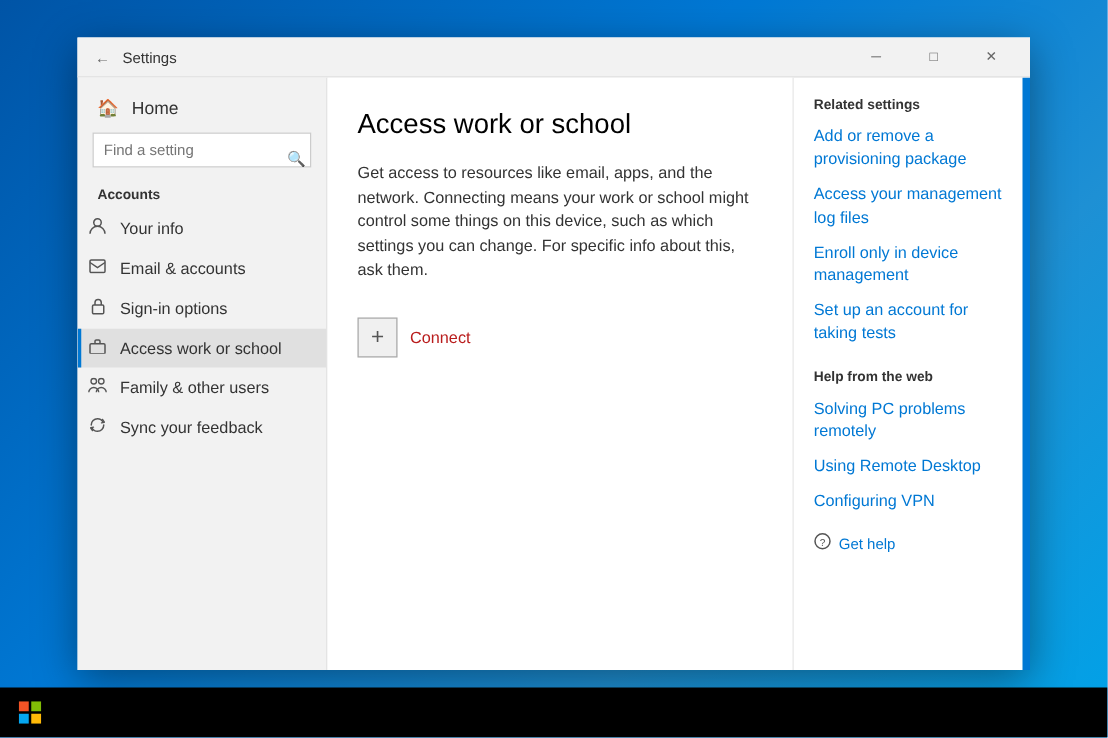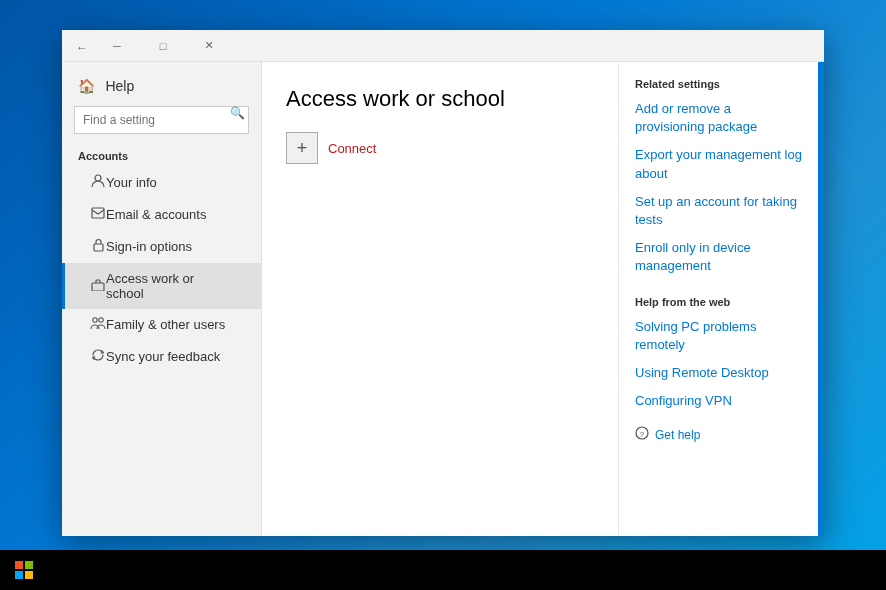--- a/index.html
+++ b/index.html
@@ -125,21 +125,21 @@
       cursor: pointer;
       gap: 10px;
       color: #333;
       font-size: 14px;
     }
 
     .search-box {
       margin: 4px 12px 8px 12px;
       position: relative;
       display: flex;
-      align-items: flex-start;
+      align-items: flex-end;
     }
     .search-input {
       width: 100%;
       height: 28px;
       border: 1px solid #ccc;
       background: #fff;
       padding: 0 28px 0 8px;
       font-size: 12px;
       color: #666;
       outline: none;
@@ -155,22 +155,23 @@
       font-size: 11px;
       font-weight: 600;
       color: #333;
       padding: 8px 16px 4px 16px;
       text-transform: none;
     }
 
     .sidebar-item {
       display: flex;
       align-items: center;
-      padding: 8px 28px;
-      cursor: pointer;
+      padding: 8px 8px;
+      cursor: pointer;
+      gap: 10px;
       color: #333;
       font-size: 13px;
       position: relative;
     }
     .sidebar-item.active {
       background: #e0e0e0;
     }
     .sidebar-item.active::before {
       content: '';
       position: absolute;
@@ -228,21 +229,21 @@
       font-size: 18px;
       color: #555;
     }
     .connect-btn-label {
       font-size: 13px;
       color: #b91c1c;
     }
 
     
     .right-panel {
-      width: 200px;
+      width: 184px;
       flex-shrink: 0;
       padding: 16px 16px 16px 16px;
       border-left: 1px solid #e8e8e8;
     }
 
     .related-title {
       font-size: 11px;
       font-weight: 600;
       color: #333;
       margin-bottom: 10px;
@@ -291,33 +292,34 @@
 <body>
 
 <div class="desktop">
 
   <div class="window">
 
     <div class="titlebar">
       <div class="titlebar-back">
         <span>←</span>
       </div>
+      <div class="titlebar-title">Settings</div>
       <div class="titlebar-controls">
         <div class="titlebar-btn">─</div>
         <div class="titlebar-btn">□</div>
         <div class="titlebar-btn close">✕</div>
       </div>
     </div>
 
     <div class="window-body">
 
       <div class="sidebar">
         <div class="sidebar-home">
           <span>🏠</span>
-          <span>Help</span>
+          <span>Home</span>
         </div>
 
         <div class="search-box">
           <input class="search-input" type="text" placeholder="Find a setting" style="">
           <span class="search-icon-btn">🔍</span>
         </div>
 
         <div class="sidebar-section-title">Accounts</div>
 
         <div class="sidebar-item">
@@ -380,34 +382,35 @@
               <path d="M11 2.5l1.5 2.3-2.3.5" stroke="#555" stroke-width="1.1" fill="none" stroke-linecap="round" stroke-linejoin="round"></path>
               <path d="M3 11.5L1.5 9.2l2.3-.5" stroke="#555" stroke-width="1.1" fill="none" stroke-linecap="round" stroke-linejoin="round"></path>
             </svg>
           </span>
           <span>Sync your feedback</span>
         </div>
       </div>
 
       <div class="main-content">
         <h1 class="page-title">Access work or school</h1>
+        <p class="page-description">Get access to resources like email, apps, and the network. Connecting means your work or school might control some things on this device, such as which settings you can change. For specific info about this, ask them.</p>
 
         <div class="connect-btn">
           <div class="connect-btn-icon">+</div>
           <span class="connect-btn-label">Connect</span>
         </div>
       </div>
 
       <div class="right-panel">
         <div class="related-title">Related settings</div>
 
         <a class="related-link">Add or remove a provisioning package</a>
-        <a class="related-link">Export your management log about</a>
+        <a class="related-link">Access your management log files</a>
+        <a class="related-link">Enroll only in device management</a>
         <a class="related-link">Set up an account for taking tests</a>
-        <a class="related-link">Enroll only in device management</a>
 
         <div class="help-section">
           <div class="related-title">Help from the web</div>
 
           <a class="related-link">Solving PC problems remotely</a>
           <a class="related-link">Using Remote Desktop</a>
           <a class="related-link">Configuring VPN</a>
 
           <div style="margin-top:16px;">
             <div class="help-item">

